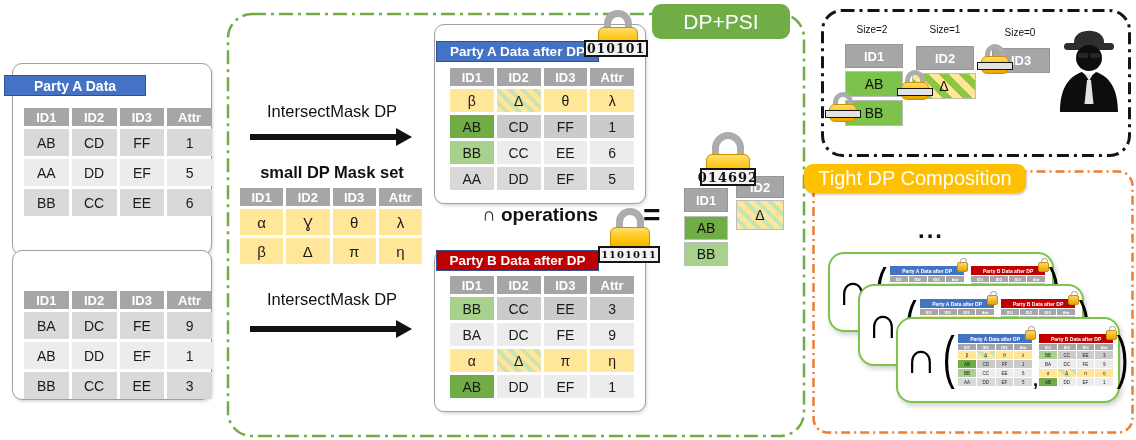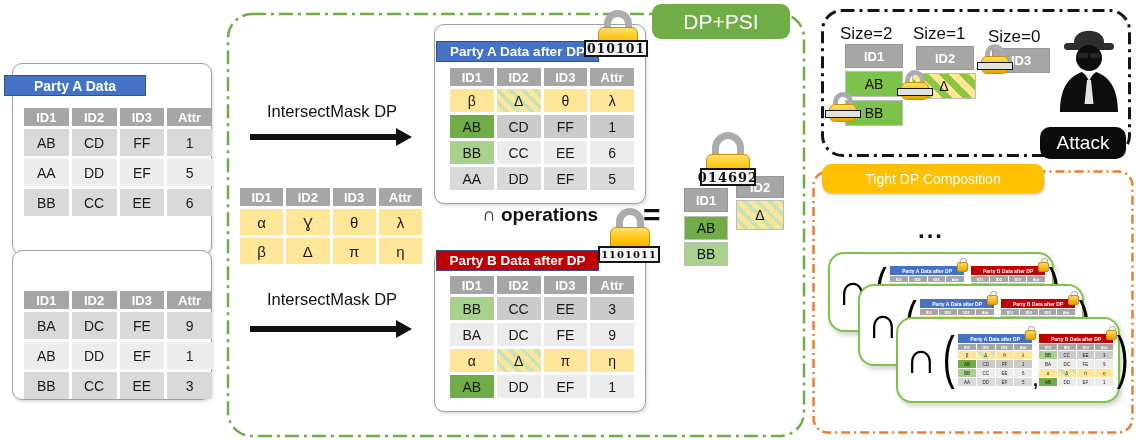--- a/index.html
+++ b/index.html
@@ -39,21 +39,21 @@
 .lock{position:absolute;z-index:5}
 .shackle{position:absolute;border:7px solid #ACACAC;border-bottom:none;border-radius:16px 16px 0 0}
 .lockbody{position:absolute;background:linear-gradient(180deg,#FFDE6B 0%,#FFC000 50%,#E7A500 100%);border-radius:6px;border:1px solid #C99200}
 .plate{position:absolute;background:#F4F4F4;border:2px solid #151515;color:#111;font-family:"DejaVu Serif",serif;font-weight:700;display:flex;align-items:center;justify-content:center;letter-spacing:1px;z-index:6}
 .lock-sm .shackle{border-width:5px;border-color:#ACACAC;border-radius:10px 10px 0 0}
 .lock-sm .plate{border-width:1.5px;background:#E2E2E2}
 
 
 .rhead{position:absolute;background:#A6A6A6;color:#fff;font-weight:700;font-size:13px;display:flex;align-items:center;justify-content:center;border:1px solid #979797}
 .rcell{position:absolute;display:flex;align-items:center;justify-content:center;font-size:14px;color:#111;border:1px solid #bdbdbd}
-.sizeLbl{position:absolute;font-size:17px;color:#111;text-align:left;white-space:nowrap}
+.sizeLbl{position:absolute;font-size:10px;color:#111;text-align:center;white-space:nowrap}
 
 
 .badge{position:absolute;color:#fff;font-weight:400;display:flex;align-items:center;justify-content:center;border-radius:9px;white-space:nowrap}
 .badge.green{background:#70AD47}
 .badge.black{background:#0b0b0b;border-radius:10px}
 .badge.gold{background:#FFC000;border-radius:9px;box-shadow:1px 2px 2px rgba(0,0,0,.2)}
 
 
 .bigtext{position:absolute;color:#111;white-space:nowrap}
 
@@ -141,20 +141,21 @@
   <svg class="border-frame" style="left:226px;top:12px" width="580" height="426">
     <rect x="2" y="2" width="576" height="422" rx="24" fill="none" stroke="#70AD47" stroke-width="2.5" stroke-dasharray="14 5 3 5"></rect>
   </svg>
 
   <div class="arrow-label" style="left:246px;top:102px;width:172px">IntersectMask DP</div>
   <div class="arrow" style="left:250px;top:128px">
     <div class="shaft" style="width:146px"></div>
       <div class="head"></div>
   </div>
 
+  <div class="arrow-label" style="left:243px;top:163px;width:178px;font-weight:700;font-size:16.5px">small DP Mask set</div>
   <div class="dtable mask" style="left:240px;top:188px;width:182px">
       <div class="trow thead">
         <div class="tcell">ID1</div>
         <div class="tcell">ID2</div>
         <div class="tcell">ID3</div>
         <div class="tcell">Attr</div>
       </div>
       <div class="trow">
         <div class="tcell y">α</div>
         <div class="tcell y">Ɣ</div>
@@ -310,27 +311,26 @@
     <path d="M24,22 C24,7 54,7 54,22 L54,25 L24,25 Z" fill="#2e2e2e"></path>
     <rect x="14" y="23" width="50" height="7" rx="3.5" fill="#2e2e2e"></rect>
     <circle cx="39" cy="38" r="13" fill="#0d0d0d"></circle>
     <rect x="28" y="33" width="10" height="5" rx="2" fill="#262626"></rect>
     <rect x="40" y="33" width="10" height="5" rx="2" fill="#262626"></rect>
     <path d="M10,92 C10,62 24,55 32,52 L39,58 L46,52 C54,55 68,62 68,92 Z" fill="#0d0d0d"></path>
     <polygon points="35,54 43,54 39,61" fill="#ececec"></polygon>
     <polygon points="37,60 41,60 43.5,84 34.5,84" fill="#e3e3e3"></polygon>
   </svg>
 
-  <div class="badge black" style="left:1040px;top:127px;width:86px;height:32px;font-size:19px;z-index:6">Attack</div>
 
   <svg class="border-frame" style="left:812px;top:170px" width="322" height="264">
     <rect x="1.5" y="1.5" width="319" height="261" rx="14" fill="none" stroke="#ED7D31" stroke-width="2.5" stroke-dasharray="9 4 2 4"></rect>
   </svg>
 
-  <div class="badge gold" style="left:822px;top:164px;width:222px;height:29px;font-size:14px;z-index:6">Tight DP Composition</div>
+  <div class="badge gold" style="left:804px;top:164px;width:222px;height:29px;font-size:20px;z-index:6">Tight DP Composition</div>
   <div class="bigtext" style="left:918px;top:216px;font-size:24px;font-weight:900;letter-spacing:2px">...</div>
 
   <div class="psi-card" style="left:828px;top:252px;width:226px;height:80px;z-index:1">
     <span class="cap">∩</span>
     <span class="paren">(</span>
     <div class="mini-wrap">
       <div class="mini-head blue">Party A Data after DP</div>
       <span class="microlock"></span>
       <div class="dtable mini" style="position:relative">
           <div class="trow thead">

